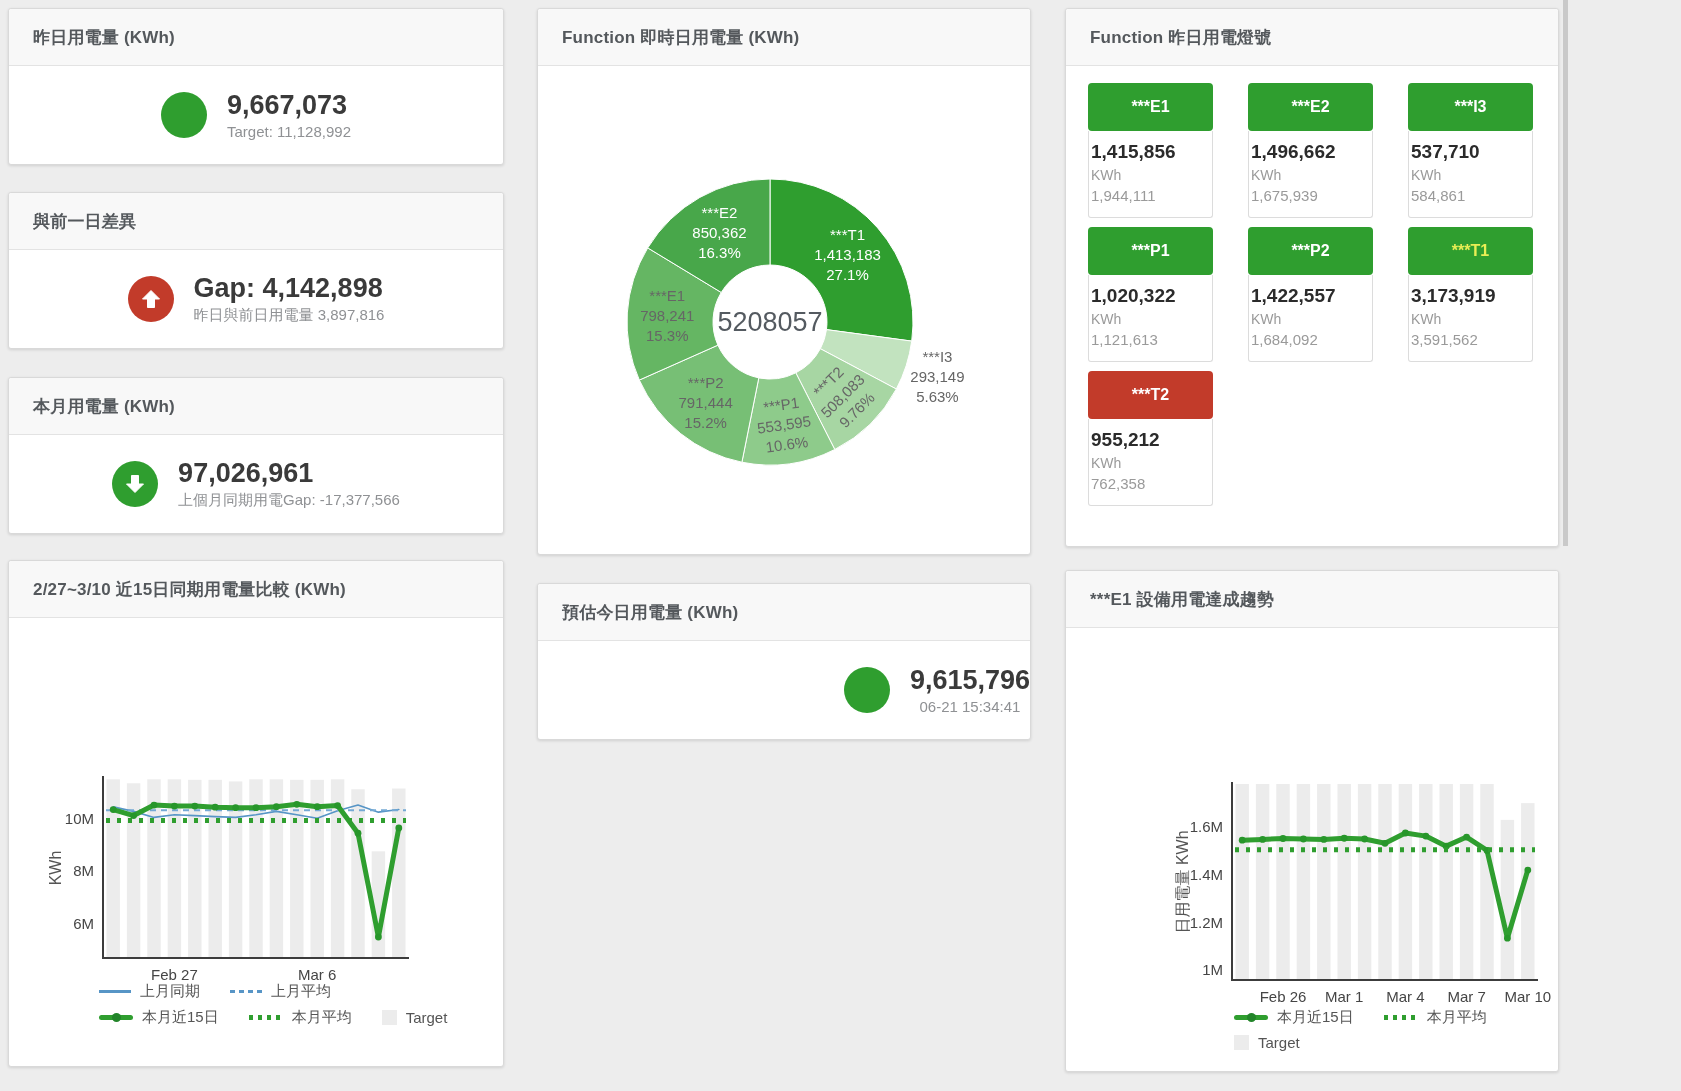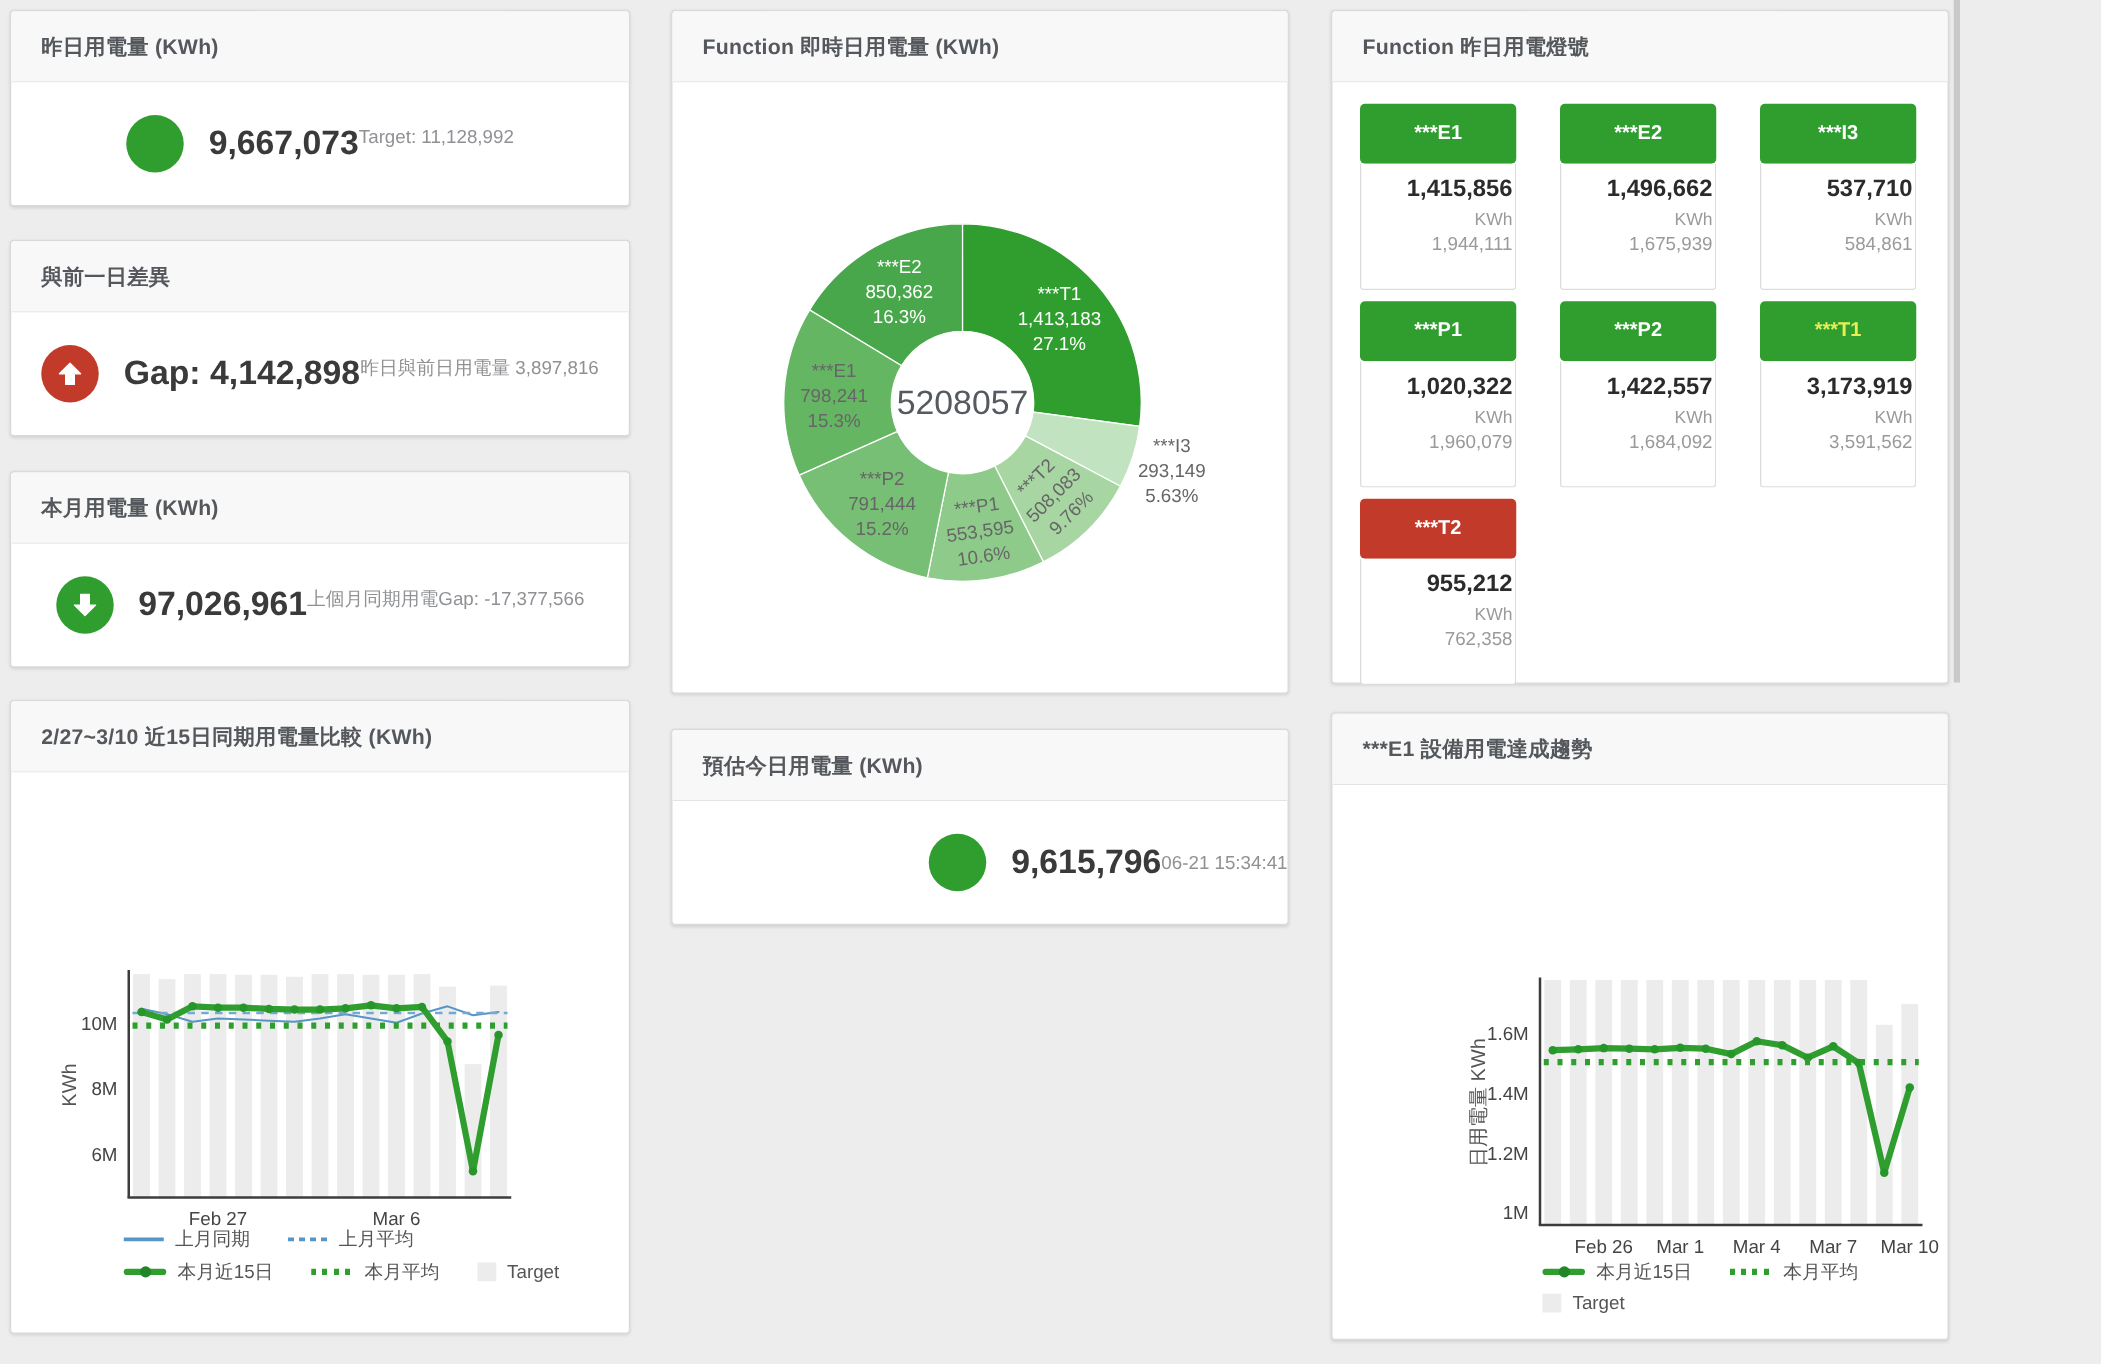--- a/index.html
+++ b/index.html
@@ -11,21 +11,21 @@
         align-items:center;padding:0 24px;border-radius:3px 3px 0 0}
   .card-title{font-size:17px;font-weight:bold;color:#54585c;letter-spacing:.2px}
   .card-body{position:relative}
 
   
   .stat-row{display:flex;align-items:center;justify-content:center;gap:20px;height:97px}
   .stat-row.right{justify-content:flex-end;}
   .circle{width:46px;height:46px;border-radius:50%;display:flex;align-items:center;
           justify-content:center;flex:0 0 auto}
   .c-green{background:var(--green)} .c-red{background:var(--red)}
-  .stat-text{display:flex;flex-direction:row}
+  .stat-text{display:flex;flex-direction:column}
   .stat-text.center{align-items:center}
   .stat-value{font-size:27px;font-weight:bold;color:#3a3a3a;line-height:31px}
   .stat-sub{font-size:15px;color:#8f9194;margin-top:2px}
 
   
   #card-yesterday{left:8px;top:8px;width:494px;height:155px}
   #card-gap{left:8px;top:192px;width:494px;height:155px}
   #card-month{left:8px;top:377px;width:494px;height:155px}
   #card-comparison{left:8px;top:560px;width:494px;height:505px}
   #card-donut{left:537px;top:8px;width:492px;height:545px}
@@ -34,21 +34,21 @@
   #card-trend{left:1065px;top:570px;width:492px;height:500px}
   #right-sliver{position:absolute;left:1563px;top:0;width:5px;height:546px;background:#c9c9c9}
 
   
   .tiles{display:grid;grid-template-columns:repeat(3,125px);column-gap:35px;row-gap:9px;
          padding:17px 0 0 22px}
   .tile{width:125px}
   .tile-head{height:48px;line-height:48px;text-align:center;color:#fff;font-weight:bold;
          font-size:16px;border-radius:4px}
   .tile-head.green{background:var(--green)} .tile-head.red{background:var(--red)}
-  .tile-body{border:1px solid #dcdcdc;border-top:none;text-align:right;padding:8px 2px 24px;
+  .tile-body{border:1px solid #dcdcdc;border-top:none;text-align:left;padding:8px 2px 10px;
          border-radius:0 0 3px 3px;background:#fff}
   .tile-value{font-size:19px;font-weight:bold;color:#2b2b2b;line-height:26px}
   .tile-unit{font-size:14px;color:#9a9a9a;line-height:20px}
   .tile-target{font-size:15px;color:#9a9a9a;line-height:22px}
 
   
   svg.chart{display:block}
   .legend{position:absolute;display:flex;flex-wrap:wrap;row-gap:7px;column-gap:30px;align-items:center}
   #cmp-legend{left:90px;top:364px;width:350px}
   #trend-legend{left:168px;top:380px;width:340px}
@@ -259,21 +259,21 @@
             <div class="tile-value">537,710</div>
             <div class="tile-unit">KWh</div>
             <div class="tile-target">584,861</div>
           </div>
         </div>
         <div class="tile">
           <div class="tile-head green">***P1</div>
           <div class="tile-body">
             <div class="tile-value">1,020,322</div>
             <div class="tile-unit">KWh</div>
-            <div class="tile-target">1,960,079</div>
+            <div class="tile-target">1,121,613</div>
           </div>
         </div>
         <div class="tile">
           <div class="tile-head green">***P2</div>
           <div class="tile-body">
             <div class="tile-value">1,422,557</div>
             <div class="tile-unit">KWh</div>
             <div class="tile-target">1,684,092</div>
           </div>
         </div>

